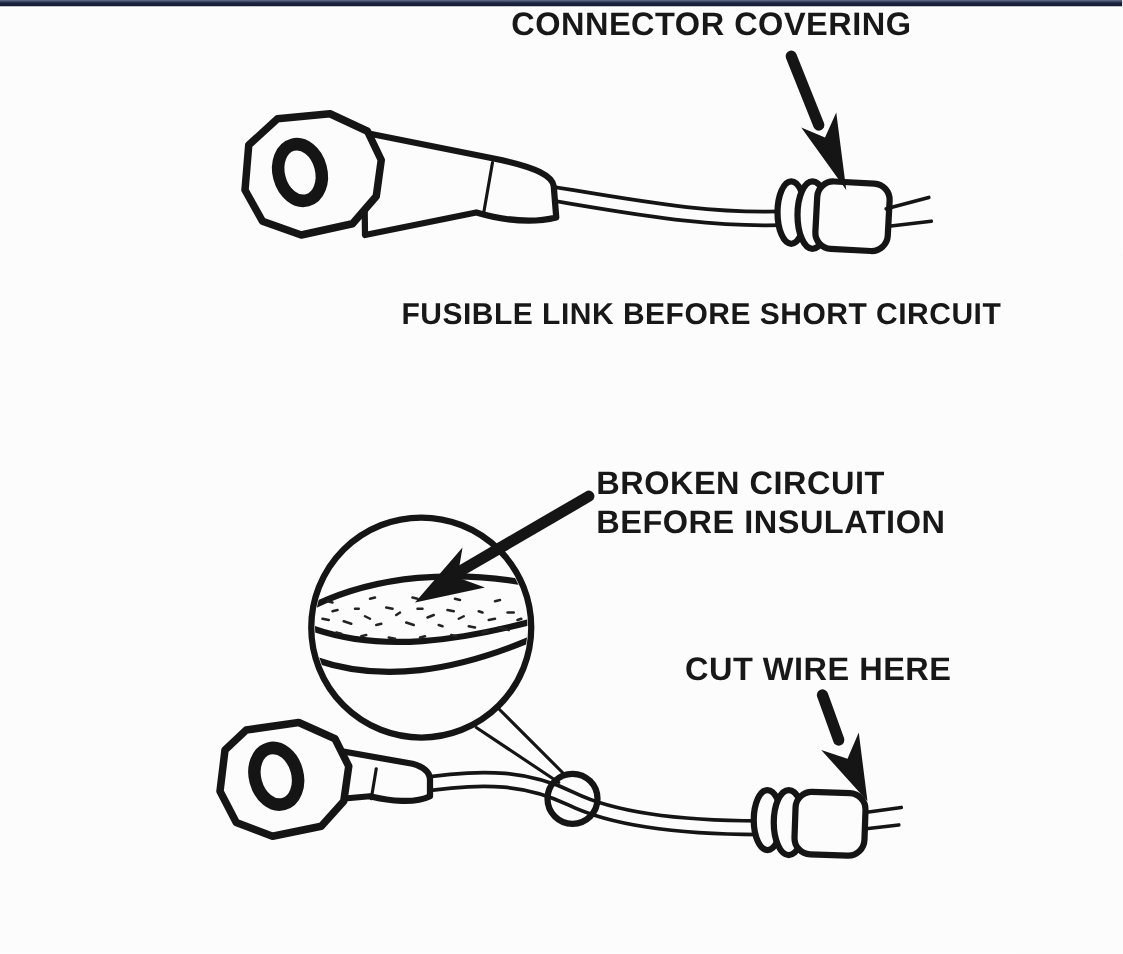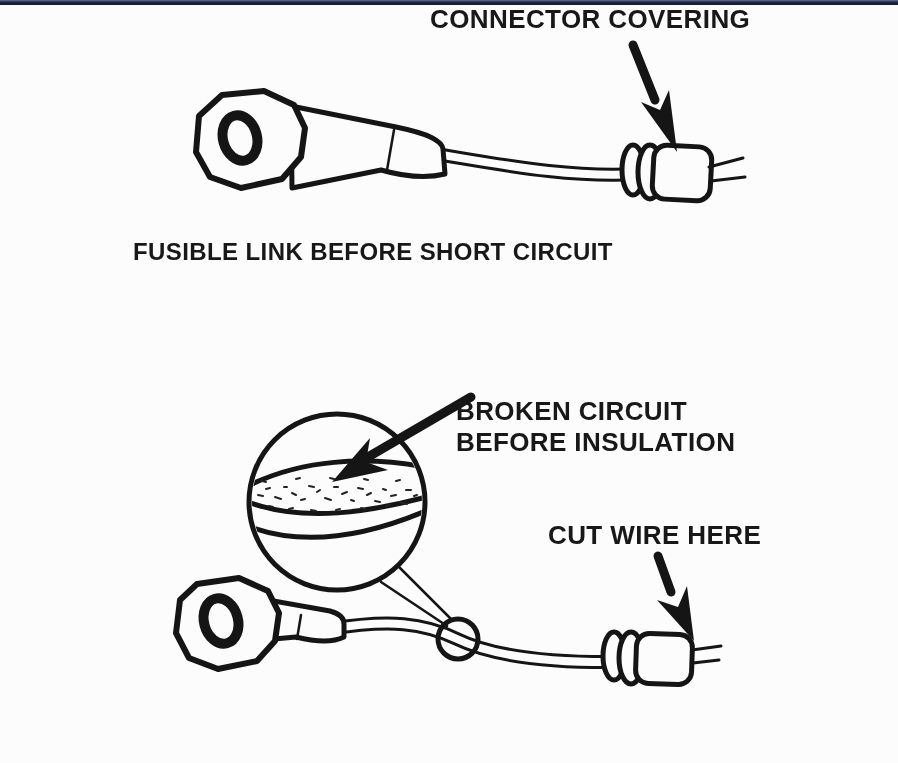--- a/index.html
+++ b/index.html
@@ -17,23 +17,23 @@
   .art{position:absolute;left:0;top:0;}
   .label{
     position:absolute;
     font-weight:700;
     color:#181818;
     white-space:nowrap;
     letter-spacing:0.4px;
     -webkit-font-smoothing:antialiased;
   }
   .callout{font-size:26px;line-height:31px;}
-  .caption{font-size:24px;text-align:left;}
-  #lbl-connector-covering{left:430px;top:4px;}
-  #lbl-broken{left:456px;top:371px;margin-top:25px;}
+  .caption{font-size:24px;text-align:right;}
+  #lbl-connector-covering{left:409px;top:4px;}
+  #lbl-broken{left:477px;top:371px;}
   #lbl-cutwire{left:548px;top:520px;}
   #cap-before{left:133px;top:238px;width:668px;}
   #cap-after{left:140px;top:711px;width:666px;}
 </style>
 </head>
 <body>
 
 <div class="stage">
 
   <div class="top-border"></div>

